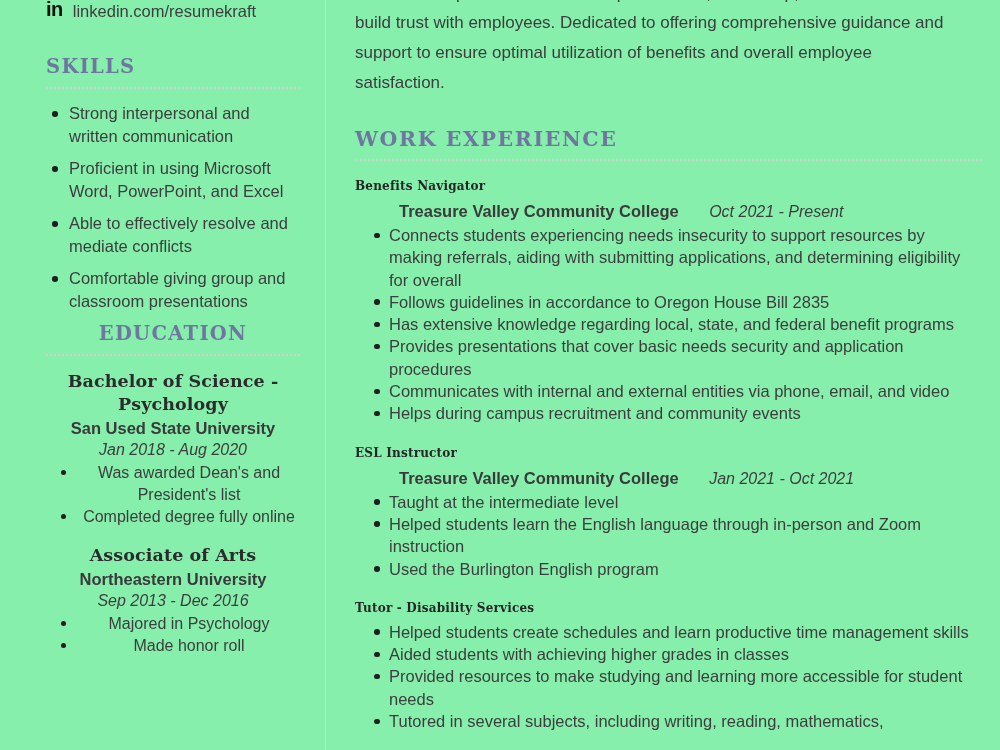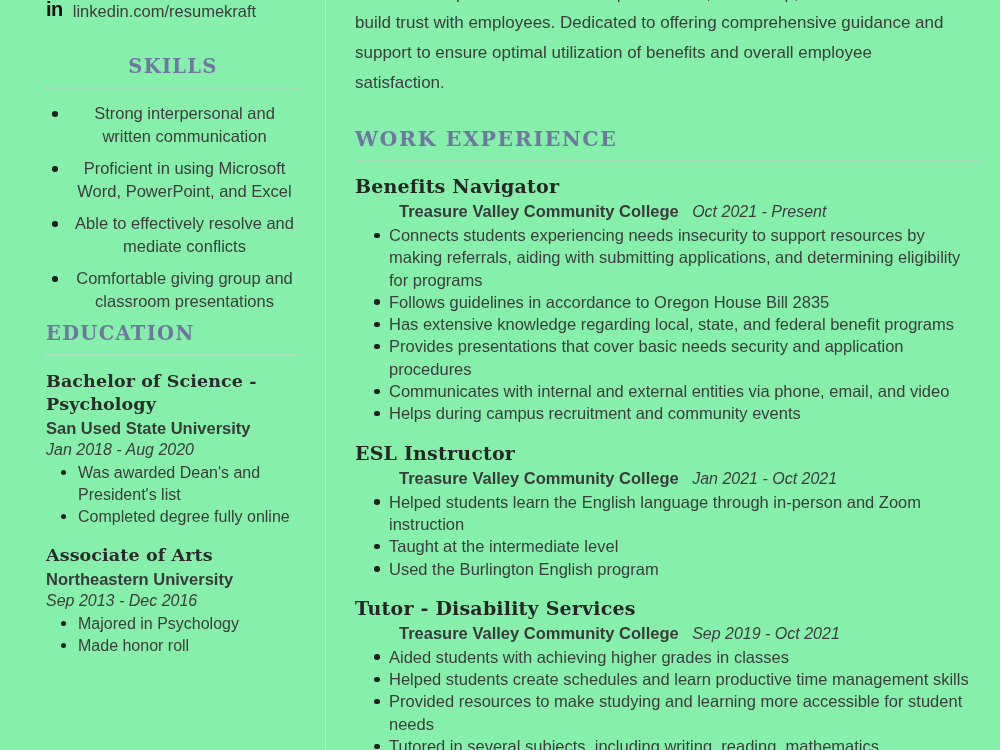--- a/index.html
+++ b/index.html
@@ -174,42 +174,42 @@
     top: -21px;
     white-space: nowrap;
   }
   .work-head-wrap { margin-top: 29px; }
 
   
   .job { margin-top: 13px; }
   .job-title {
     font-family: "DejaVu Serif", serif;
     font-weight: bold;
-    font-size: 19px;
+    font-size: 12px;
     line-height: 25px;
     color: #262626;
     letter-spacing: 0.2px;
   }
   .job-meta {
     line-height: 23px;
     margin-top: 1px;
     margin-bottom: 1px;
   }
   .job-company {
     font-family: "Liberation Sans", sans-serif;
     font-weight: bold;
     font-size: 16.5px;
     color: #3a3a3a;
     margin-left: 44px;
   }
   .job-dates {
     font-style: italic;
     font-size: 16px;
     color: #3d3d3d;
-    margin-left: 9px;
+    margin-left: 26px;
     text-align: center;
   }
   ul.job-bl > li {
     padding-left: 34px;
     font-size: 16.5px;
     line-height: 22.3px;
   }
   ul.job-bl > li::before {
     left: 19px;
     top: 8.5px;
@@ -220,32 +220,32 @@
 
 <div class="resume">
 
   <div class="col-left">
 
     <div class="contact-row">
       <span class="li-icon">in</span>
       <span class="contact-text">linkedin.com/resumekraft</span>
     </div>
 
-    <div class="left-sec" style="margin-top:28px;text-align:center;">
+    <div class="left-sec" style="margin-top:28px;">
       <div class="sec-head">SKILLS</div>
       <div class="dotted"></div>
       <ul class="bl skills">
         <li>Strong interpersonal and written communication</li>
         <li>Proficient in using Microsoft Word, PowerPoint, and Excel</li>
         <li>Able to effectively resolve and mediate conflicts</li>
         <li>Comfortable giving group and classroom presentations</li>
       </ul>
     </div>
 
-    <div class="left-sec" style="">
+    <div class="left-sec" style="text-align:center;">
       <div class="sec-head">EDUCATION</div>
       <div class="dotted"></div>
 
       <div class="edu-entry">
         <div class="edu-degree">Bachelor of Science - Psychology</div>
         <div class="edu-school">San Used State University</div>
         <div class="edu-dates">Jan 2018 - Aug 2020</div>
         <ul class="bl edu-bl">
           <li>Was awarded Dean's and President's list</li>
           <li>Completed degree fully online</li>
@@ -281,51 +281,47 @@
       <div class="sec-head rt">WORK EXPERIENCE</div>
       <div class="dotted"></div>
 
       <div class="job">
         <div class="job-title">Benefits Navigator</div>
         <div class="job-meta">
           <span class="job-company">Treasure Valley Community College</span>
           <span class="job-dates">Oct 2021 - Present</span>
         </div>
         <ul class="bl job-bl">
-          <li>Connects students experiencing needs insecurity to support resources by making referrals, aiding with submitting applications, and determining eligibility for programs</li>
+          <li>Connects students experiencing needs insecurity to support resources by making referrals, aiding with submitting applications, and determining eligibility for overall</li>
           <li>Follows guidelines in accordance to Oregon House Bill 2835</li>
           <li>Has extensive knowledge regarding local, state, and federal benefit programs</li>
           <li>Provides presentations that cover basic needs security and application procedures</li>
           <li>Communicates with internal and external entities via phone, email, and video</li>
           <li>Helps during campus recruitment and community events</li>
         </ul>
       </div>
 
       <div class="job" style="margin-top:16px;">
         <div class="job-title">ESL Instructor</div>
         <div class="job-meta">
           <span class="job-company">Treasure Valley Community College</span>
           <span class="job-dates">Jan 2021 - Oct 2021</span>
         </div>
         <ul class="bl job-bl">
+          <li>Taught at the intermediate level</li>
           <li>Helped students learn the English language through in-person and Zoom instruction</li>
-          <li>Taught at the intermediate level</li>
           <li>Used the Burlington English program</li>
         </ul>
       </div>
 
       <div class="job" style="margin-top:16px;">
         <div class="job-title">Tutor - Disability Services</div>
-        <div class="job-meta">
-          <span class="job-company">Treasure Valley Community College</span>
-          <span class="job-dates">Sep 2019 - Oct 2021</span>
-        </div>
         <ul class="bl job-bl">
+          <li>Helped students create schedules and learn productive time management skills</li>
           <li>Aided students with achieving higher grades in classes</li>
-          <li>Helped students create schedules and learn productive time management skills</li>
           <li>Provided resources to make studying and learning more accessible for student needs</li>
           <li>Tutored in several subjects, including writing, reading, mathematics,</li>
         </ul>
 
       </div>
 
     </div>
   </div>
 
 </div>

